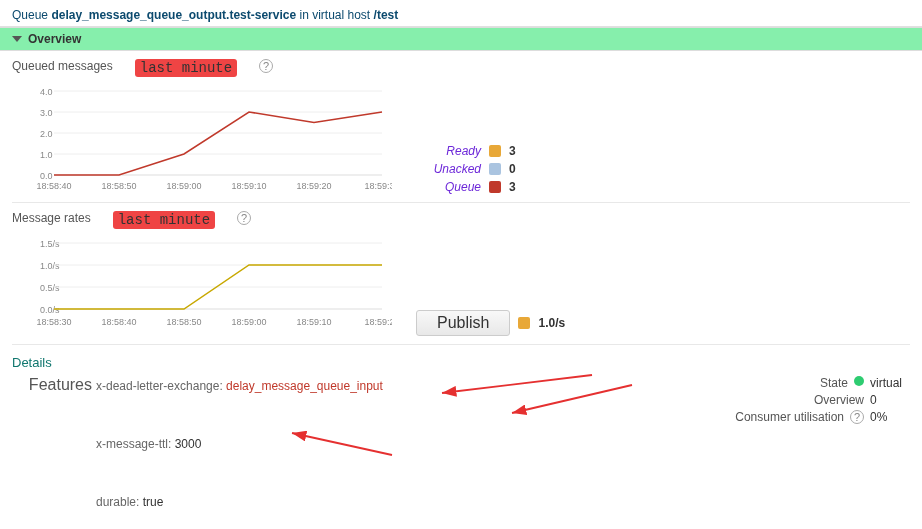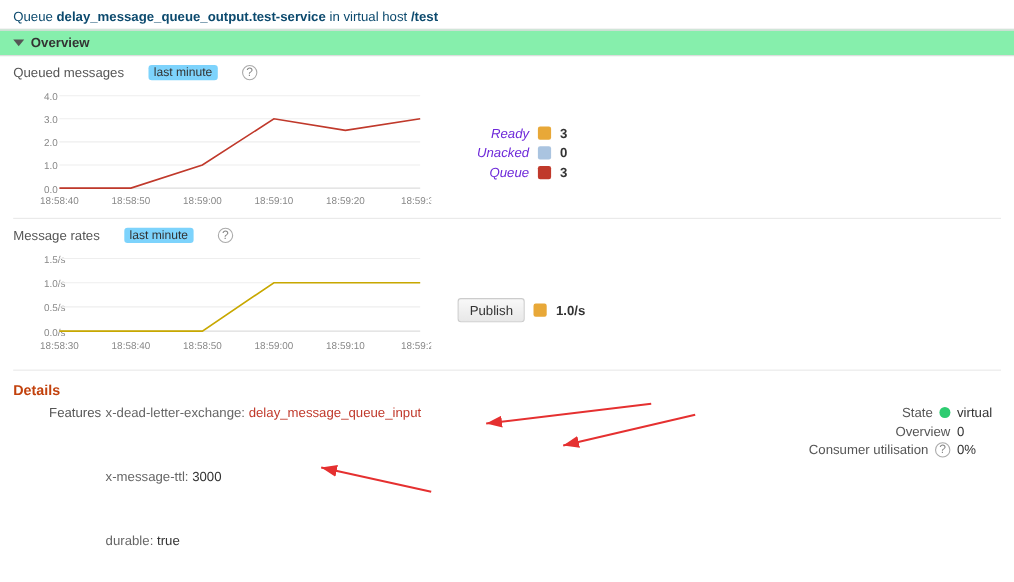--- a/index.html
+++ b/index.html
@@ -50,41 +50,42 @@
     
     .section-title {
       font-size: 12px;
       color: #555;
       margin-bottom: 4px;
       display: flex;
       align-items: flex-start;
       gap: 22px;
     }
     .badge {
-      background: #7dd3fc;
+      background: #ef4444;
       color: #333;
       border-radius: 3px;
       padding: 1px 5px;
-      font-size: 11px;
+      font-size: 14px;
+      font-family: Liberation Mono, monospace;
     }
     .question-mark {
       color: #888;
       font-size: 11px;
       border: 1px solid #aaa;
       border-radius: 50%;
       width: 14px;
       height: 14px;
       display: inline-flex;
       align-items: center;
       justify-content: center;
       cursor: pointer;
     }
     .charts-row {
       display: flex;
-      align-items: center;
+      align-items: flex-end;
       gap: 24px;
       margin-bottom: 8px;
     }
     .chart-area {
       width: 380px;
       flex-shrink: 0;
     }
     .stats-area {
       display: flex;
       flex-direction: column;
@@ -117,43 +118,43 @@
       border: none;
       border-top: 1px solid #e8e8e8;
       margin: 8px 0;
     }
     
     .details-section {
       margin-top: 10px;
     }
     .details-title {
       font-size: 13px;
-      font-weight: bold;
-      color: #c2410c;
+      font-weight: normal;
+      color: #0f766e;
       margin-bottom: 6px;
     }
     .details-table {
       display: flex;
       gap: 60px;
     }
     .details-left {
       flex: 1;
     }
     .details-right {
       min-width: 200px;
     }
     .detail-row {
       display: flex;
       align-items: baseline;
       margin-bottom: 3px;
       gap: 4px;
     }
     .detail-key {
       color: #555;
-      font-size: 12px;
+      font-size: 16px;
       text-align: right;
       min-width: 80px;
     }
     .detail-feature-block {
       display: flex;
       flex-direction: column;
       align-items: flex-start;
       gap: 42px;
     }
     .feature-row {
@@ -170,21 +171,20 @@
     .feature-val-normal {
       color: #333;
     }
     .right-stats {
       display: flex;
       flex-direction: column;
       gap: 3px;
     }
     .right-stat-row {
       display: flex;
-      align-items: center;
       gap: 6px;
       font-size: 12px;
       justify-content: flex-end;
     }
     .right-stat-label {
       color: #555;
       text-align: right;
     }
     .right-stat-value {
       min-width: 40px;
@@ -194,22 +194,22 @@
       height: 10px;
       background: #2ecc71;
       border-radius: 50%;
       display: inline-block;
     }
     
     .publish-btn {
       background: linear-gradient(to bottom, #f8f8f8, #e8e8e8);
       border: 1px solid #ccc;
       border-radius: 3px;
-      padding: 3px 10px;
-      font-size: 12px;
+      padding: 3px 20px;
+      font-size: 16px;
       cursor: pointer;
       color: #333;
     }
     .details-wrapper {
       position: relative;
     }
     
     .axis-label {
       font-size: 9px;
       fill: #888;

